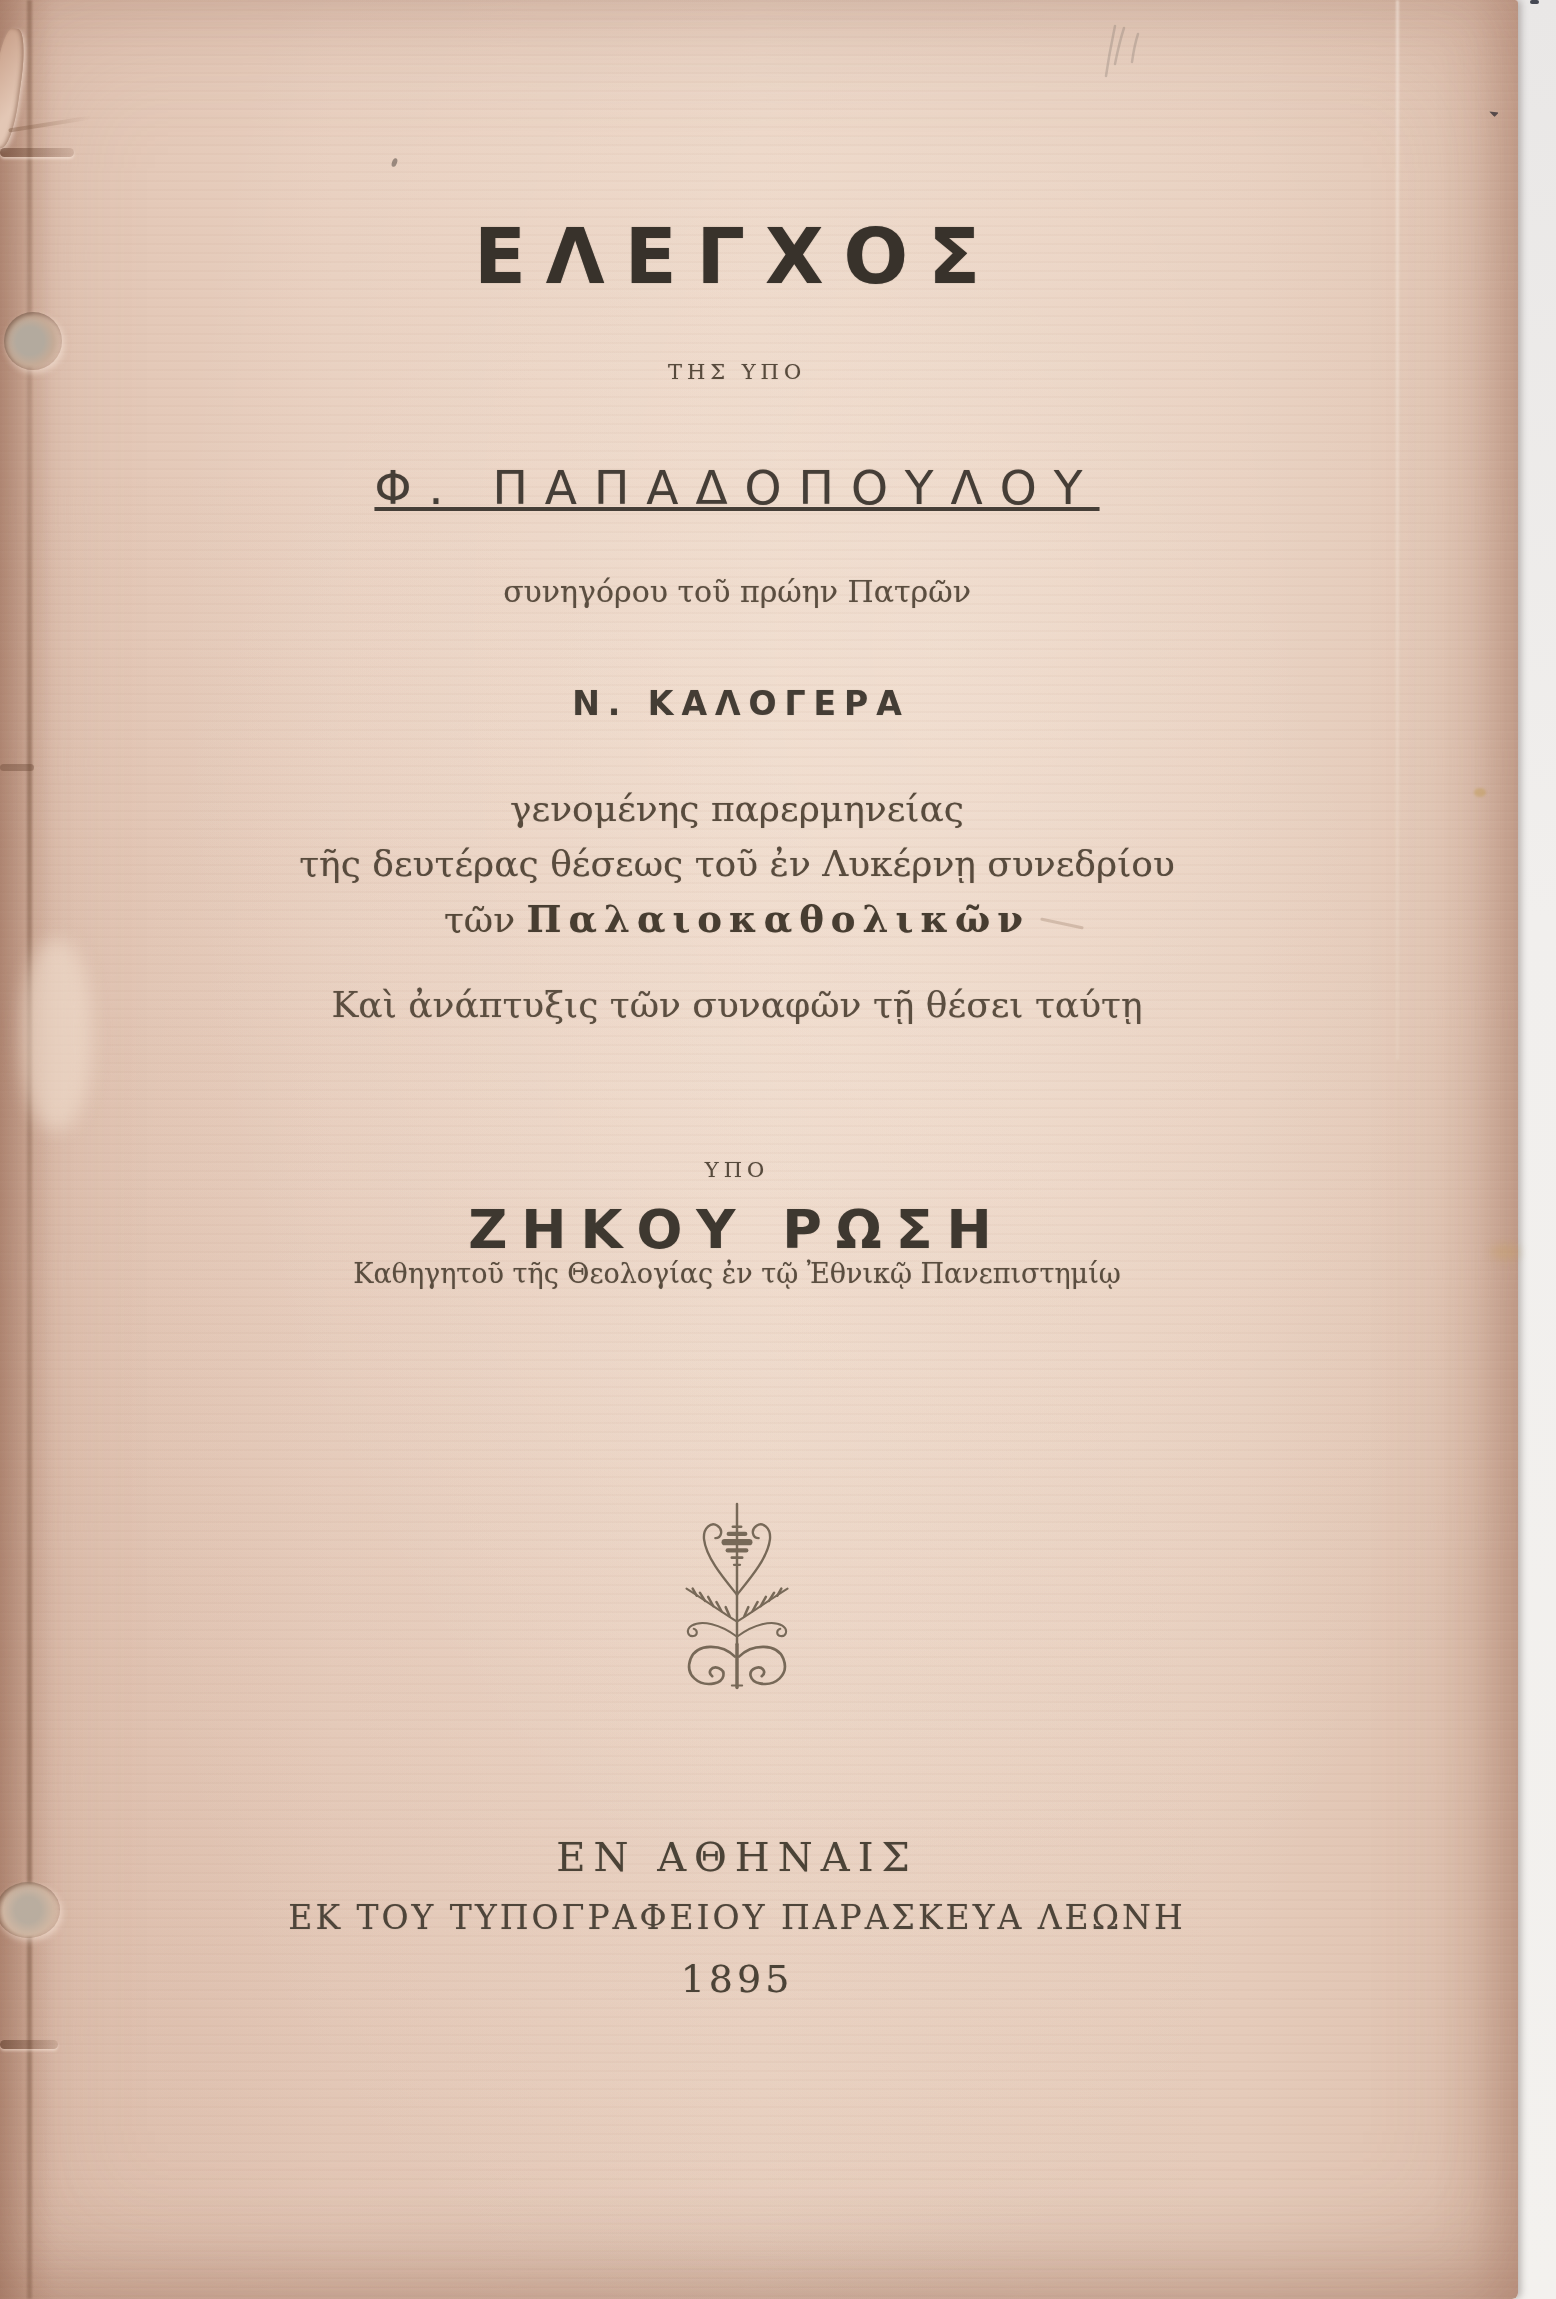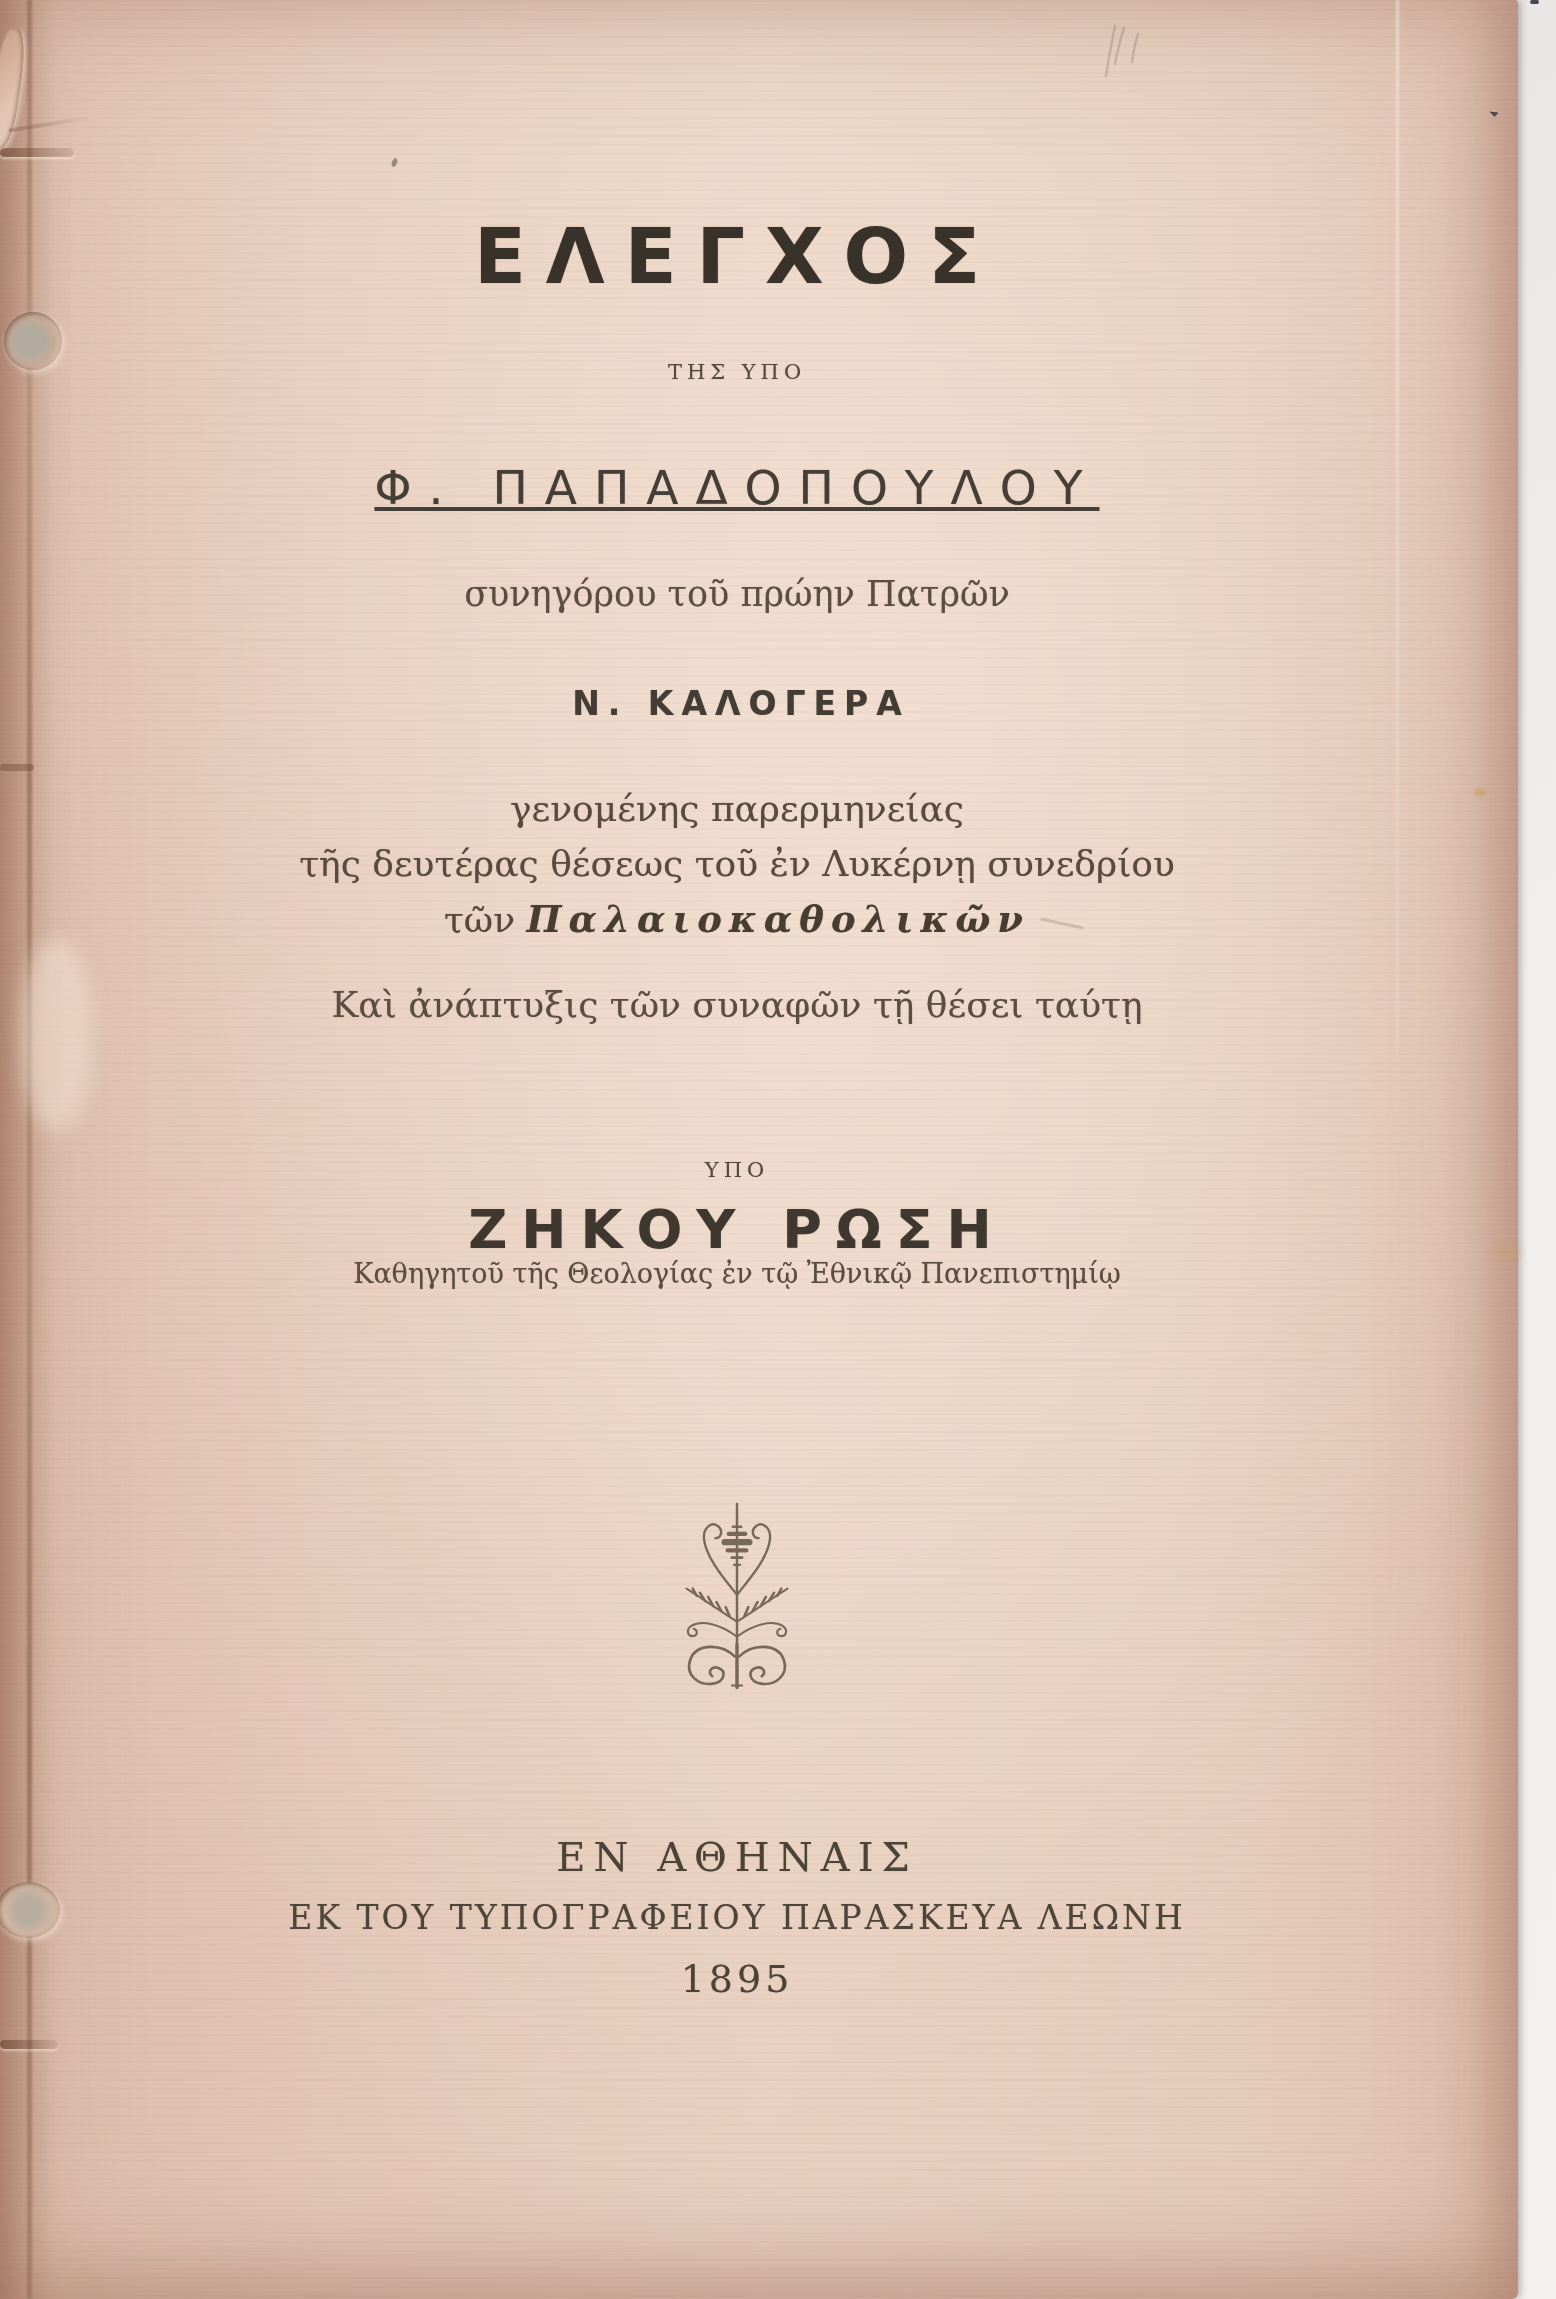--- a/index.html
+++ b/index.html
@@ -67,27 +67,27 @@
   
   .text-col{position:absolute;left:0;right:44px;top:0;height:100%;text-align:center;color:#4c4236;}
   .tline{position:absolute;left:0;right:0;text-align:center;white-space:nowrap;
     text-shadow:0 0 1px rgba(70,58,46,0.35);}
   .main-title{top:212px;font-family:"DejaVu Sans",sans-serif;font-weight:700;font-size:76px;
     letter-spacing:20px;color:#38322b;text-shadow:0 0 1px rgba(45,40,32,0.5);}
   .small-caps-label{font-size:21px;letter-spacing:5px;color:#574a3c;}
   .tis-ypo{top:360px;}
   .accused{top:460px;font-family:"DejaVu Sans",sans-serif;font-weight:400;font-size:47px;
     letter-spacing:17px;color:#453e37;text-decoration:underline;}
-  .role{top:574px;font-size:35px;color:#5b4e40;}
+  .role{top:574px;font-size:30px;color:#5b4e40;}
   .kalogera{top:684px;font-family:"DejaVu Sans",sans-serif;font-weight:700;font-size:33px;
     letter-spacing:8px;color:#443d35;margin-left:8px;}
   .sub1{top:788px;font-size:36px;color:#584b3d;}
   .sub2{top:843px;font-size:36px;color:#584b3d;}
   .sub3{top:897px;font-size:36px;color:#554839;}
-  .sub3 .emph{font-weight:700;letter-spacing:7px;font-size:37px;color:#473d31;font-style:italic;}
+  .sub3 .emph{font-weight:700;letter-spacing:7px;font-size:37px;color:#473d31;}
   .dev1{top:984px;font-size:36px;color:#5b4e40;}
   .dev2{top:1039px;font-size:36px;color:#5b4e40;}
   .ypo{top:1158px;}
   .author{top:1198px;font-family:"DejaVu Sans",sans-serif;font-weight:700;font-size:54px;
     letter-spacing:14px;color:#3e3830;}
   .author-title{top:1258px;font-size:27px;color:#5a4d3f;}
   .ornament-wrap{position:absolute;top:1498px;left:0;right:0;text-align:center;}
   .imprint-place{top:1834px;font-size:40px;letter-spacing:8px;color:#4b4337;}
   .imprint-printer{top:1898px;font-size:33px;letter-spacing:3px;color:#4e453a;}
   .imprint-year{top:1957px;font-size:38px;letter-spacing:4px;color:#4b4337;}

